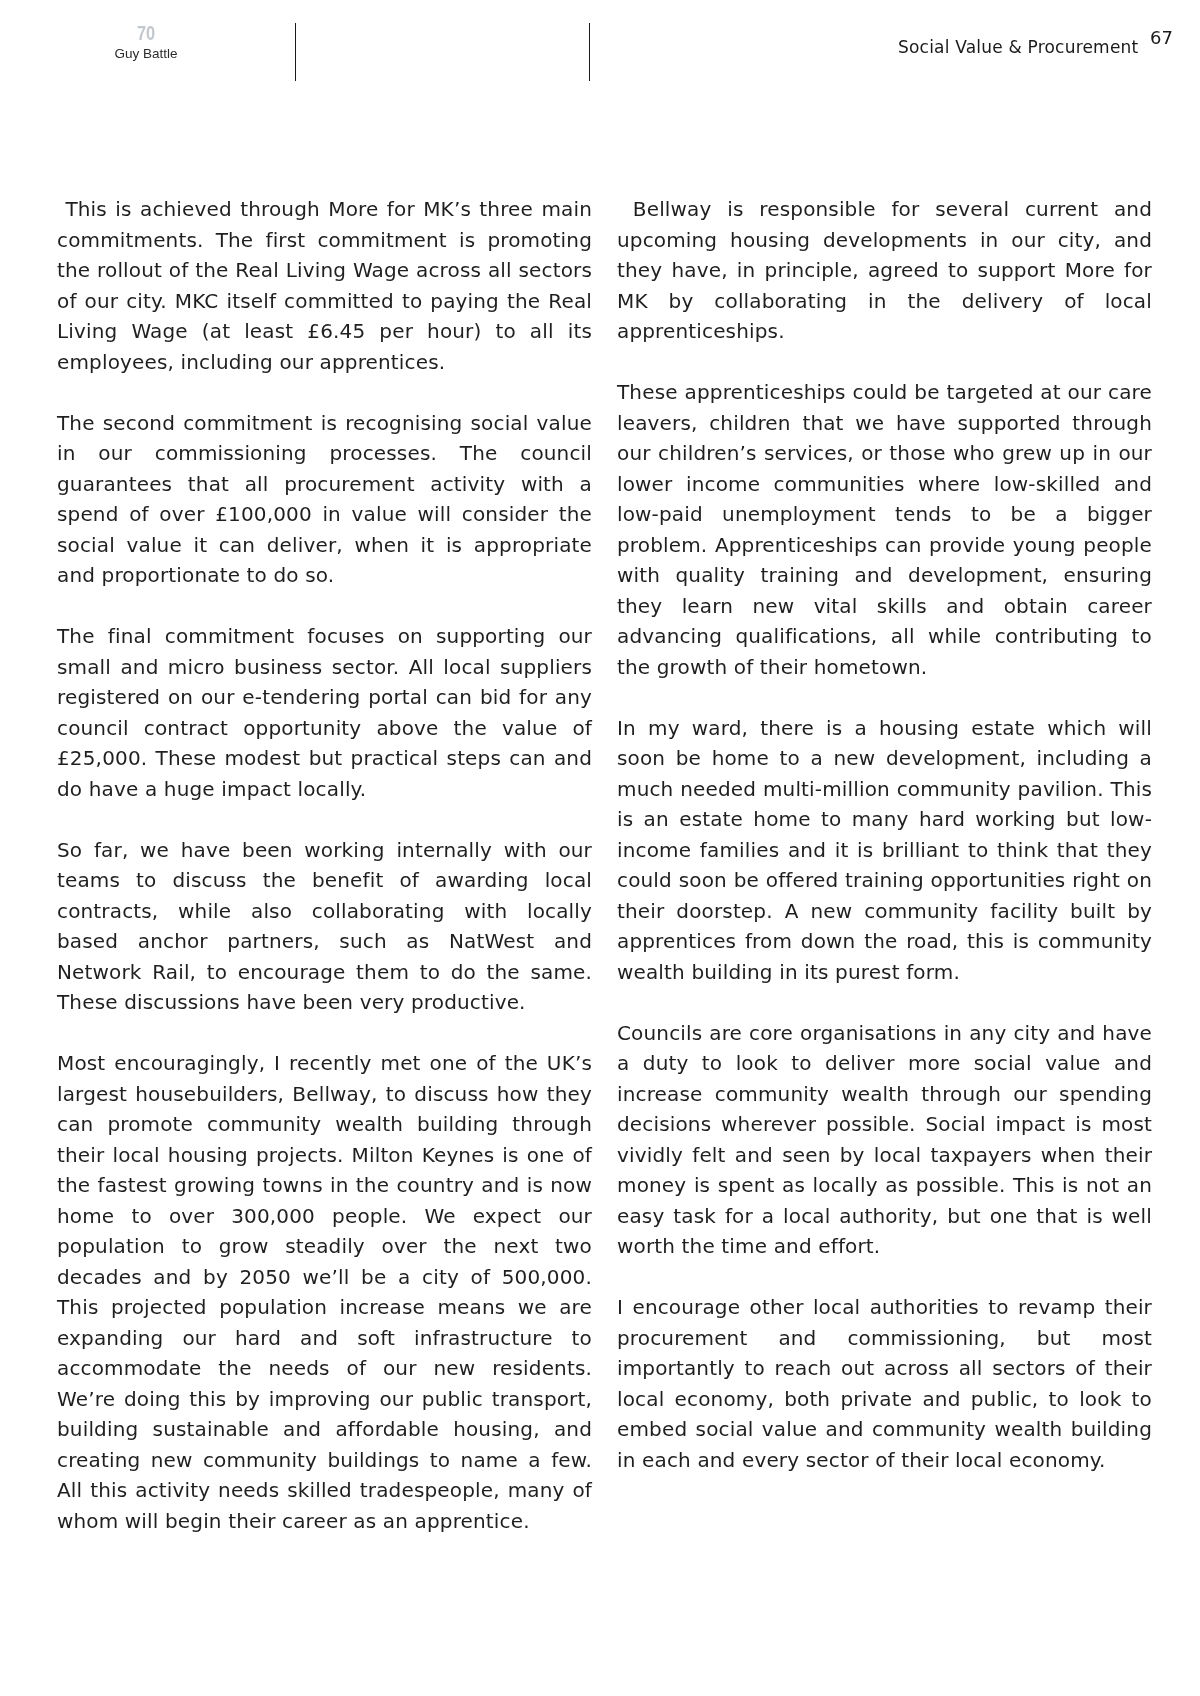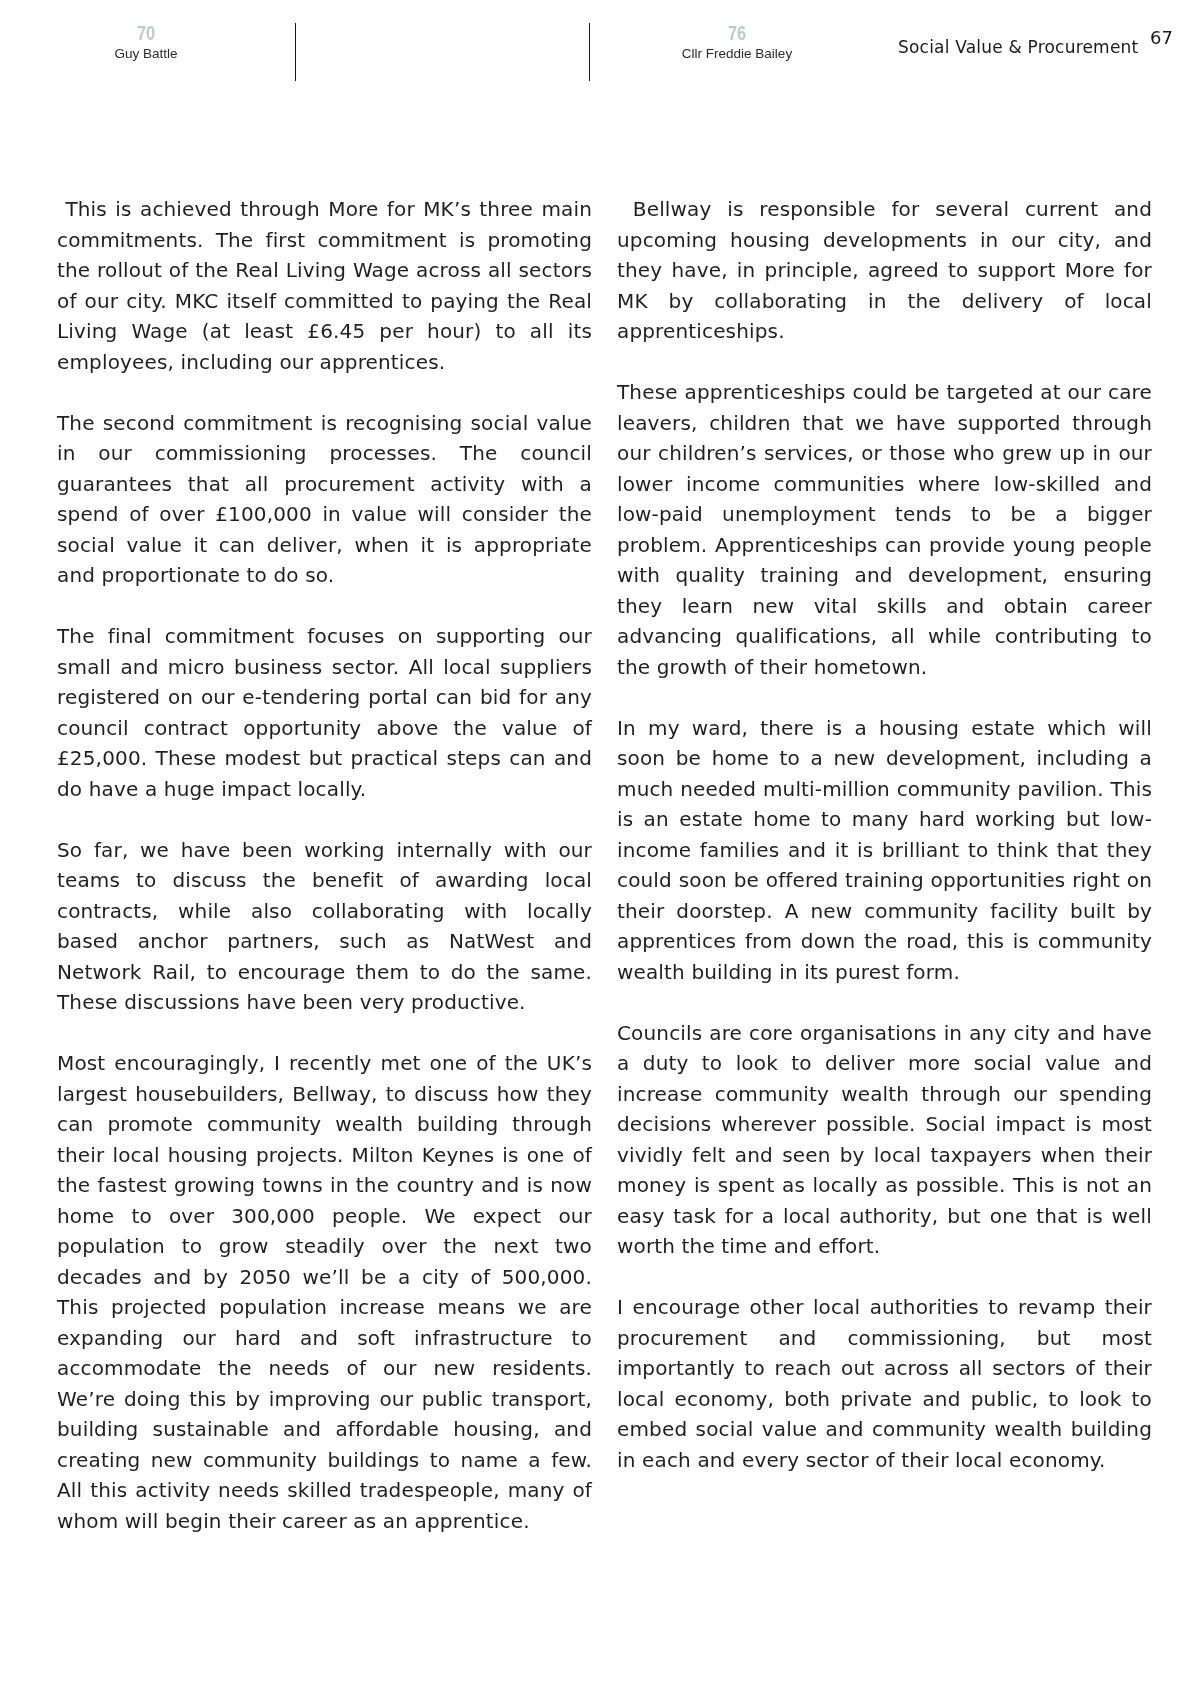--- a/index.html
+++ b/index.html
@@ -95,24 +95,20 @@
 </head>
 <body>
 
 <header class="header">
   <a class="nav-item" style="left:21px;">
     <span class="num">70</span>
     <span class="name">Guy Battle</span>
   </a>
   <div class="divider" style="left:295px;"></div>
   <div class="divider" style="left:589px;"></div>
-  <a class="nav-item" style="left:612px;">
-    <span class="num">76</span>
-    <span class="name">Cllr Freddie Bailey</span>
-  </a>
   <div class="section-title">Social Value &amp; Procurement</div>
   <div class="page-number">67</div>
 </header>
 
 <main>
   <div class="column col-left">
     <p class="lead">This is achieved through More for MK’s three main commitments. The first commitment is promoting the rollout of the Real Living Wage across all sectors of our city. MKC itself committed to paying the Real Living Wage (at least £6.45 per hour) to all its employees, including our apprentices.</p>
     <p>The second commitment is recognising social value in our commissioning processes. The council guarantees that all procurement activity with a spend of over £100,000 in value will consider the social value it can deliver, when it is appropriate and proportionate to do so.</p>
     <p>The final commitment focuses on supporting our small and micro business sector. All local suppliers registered on our e-tendering portal can bid for any council contract opportunity above the value of £25,000. These modest but practical steps can and do have a huge impact locally.</p>
     <p>So far, we have been working internally with our teams to discuss the benefit of awarding local contracts, while also collaborating with locally based anchor partners, such as NatWest and Network Rail, to encourage them to do the same. These discussions have been very productive.</p>

